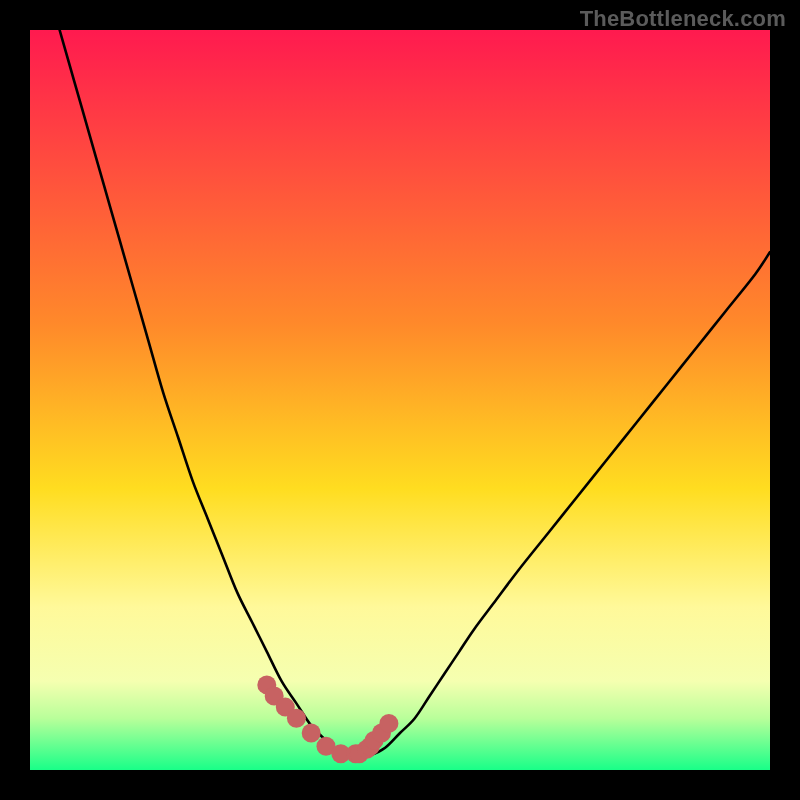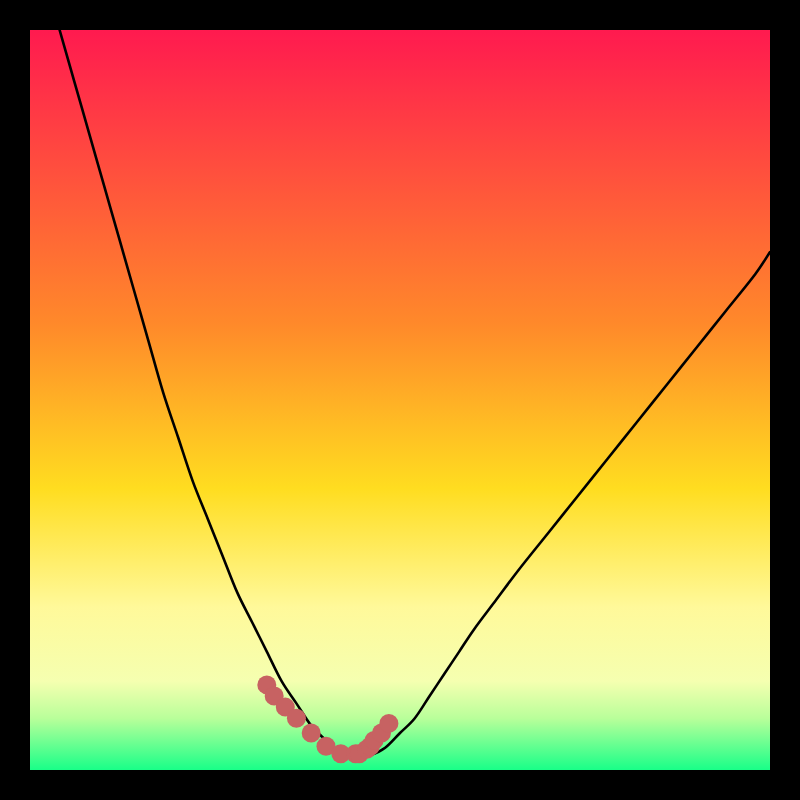--- a/index.html
+++ b/index.html
@@ -45,20 +45,21 @@
   }
   .marker {
     fill: #c76262;
     stroke: none;
   }
 </style>
 </head>
 <body>
 
 <div class="frame">
+  <div class="watermark">TheBottleneck.com</div>
 
   <div class="plot-wrap">
     <svg id="chart-svg" viewBox="0 0 740 740" width="740" height="740" preserveAspectRatio="none">
       <defs>
         <linearGradient id="bg-grad" x1="0" y1="0" x2="0" y2="1">
           <stop class="grad-stop-0" offset="0%"></stop>
           <stop class="grad-stop-40" offset="40%"></stop>
           <stop class="grad-stop-62" offset="62%"></stop>
           <stop class="grad-stop-78" offset="78%"></stop>
           <stop class="grad-stop-88" offset="88%"></stop>

